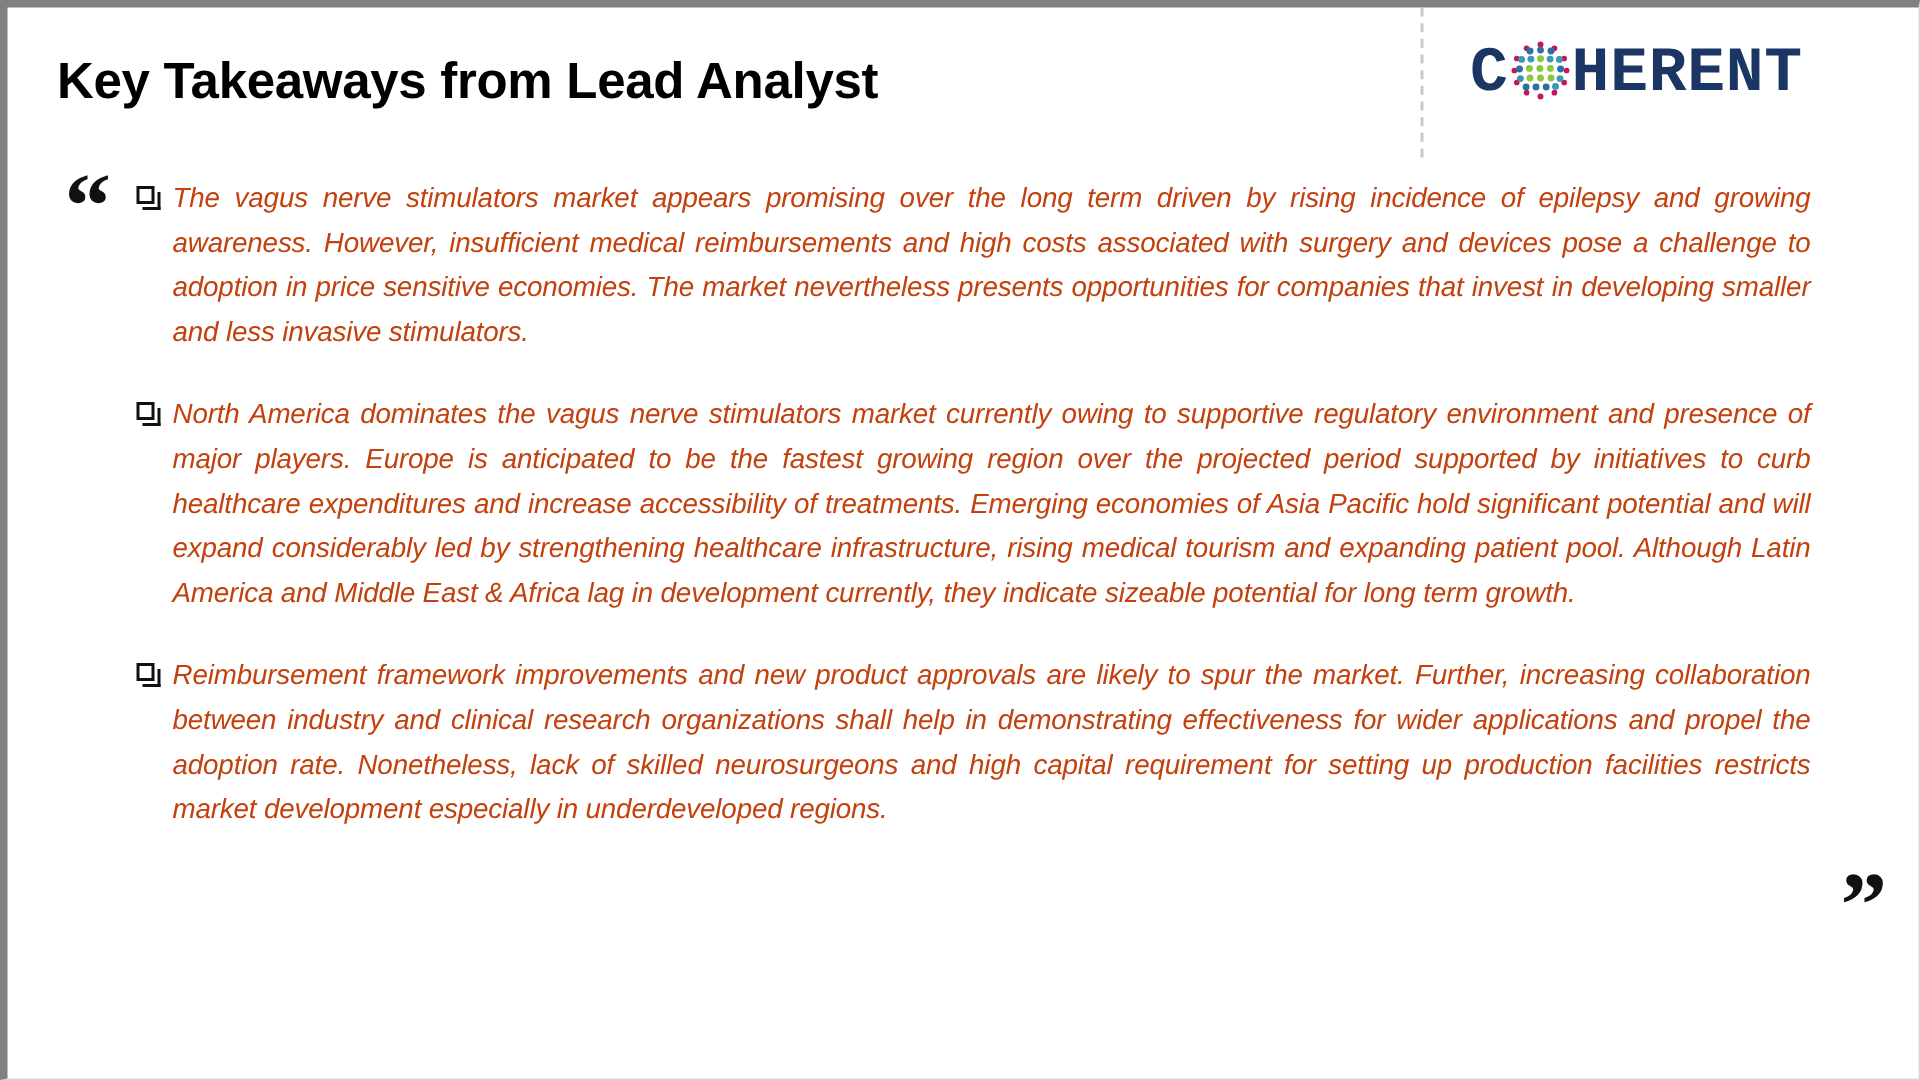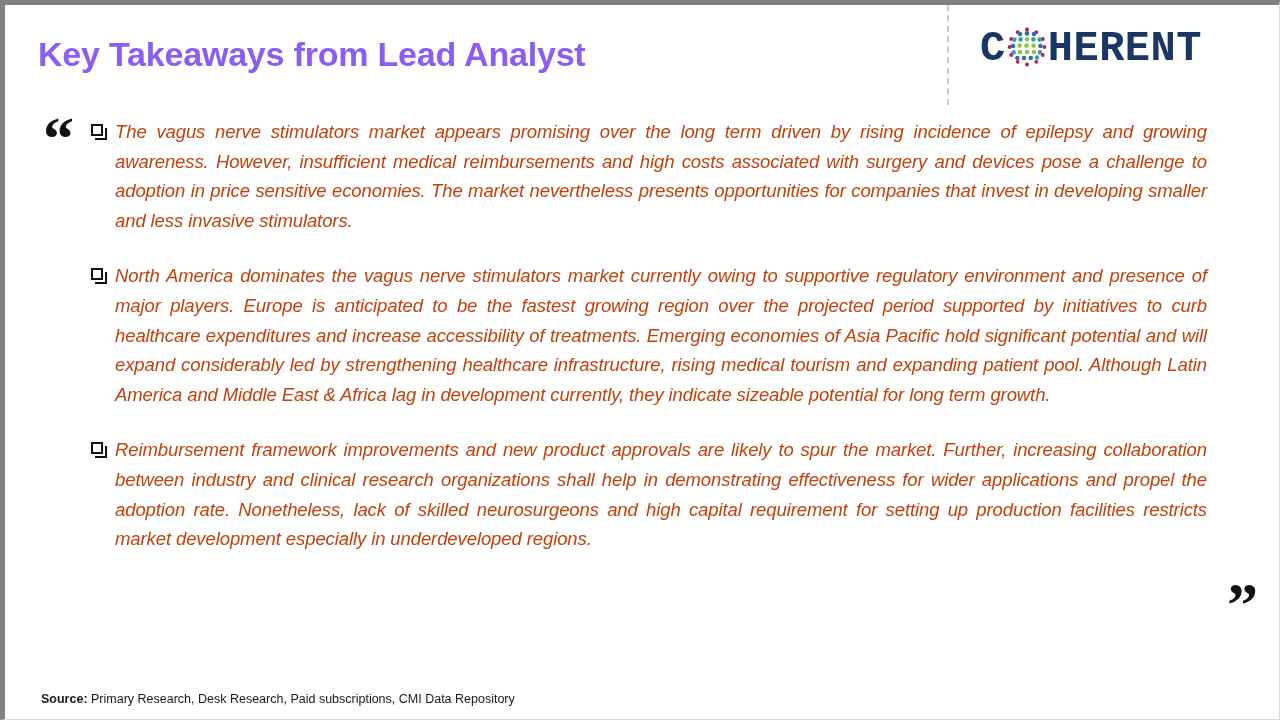--- a/index.html
+++ b/index.html
@@ -33,21 +33,21 @@
     height: 103px;
   }
 
   .page-title {
     position: absolute;
     left: 33px;
     top: 30px;
     font-family: "Liberation Sans", sans-serif;
     font-size: 34px;
     font-weight: bold;
-    color: #8b5cf6;
+    color: #000000;
     letter-spacing: -0.2px;
     white-space: nowrap;
   }
 
   .header-divider {
     position: absolute;
     left: 942px;
     top: 0px;
     width: 0;
     height: 100px;
@@ -273,17 +273,14 @@
       </div>
 
       <div class="takeaway">
         <span class="bullet-box"></span>
         <span class="takeaway-text">Reimbursement framework improvements and new product approvals are likely to spur the market. Further, increasing collaboration between industry and clinical research organizations shall help in demonstrating effectiveness for wider applications and propel the adoption rate. Nonetheless, lack of skilled neurosurgeons and high capital requirement for setting up production facilities restricts market development especially in underdeveloped regions.</span>
       </div>
 
     </div>
   </div>
 
-  <div class="footer">
-    <span class="src-label">Source:</span><span class="src-value"> Primary Research, Desk Research, Paid subscriptions, CMI Data Repository</span>
-  </div>
 
 </div>
 
 </body></html>

